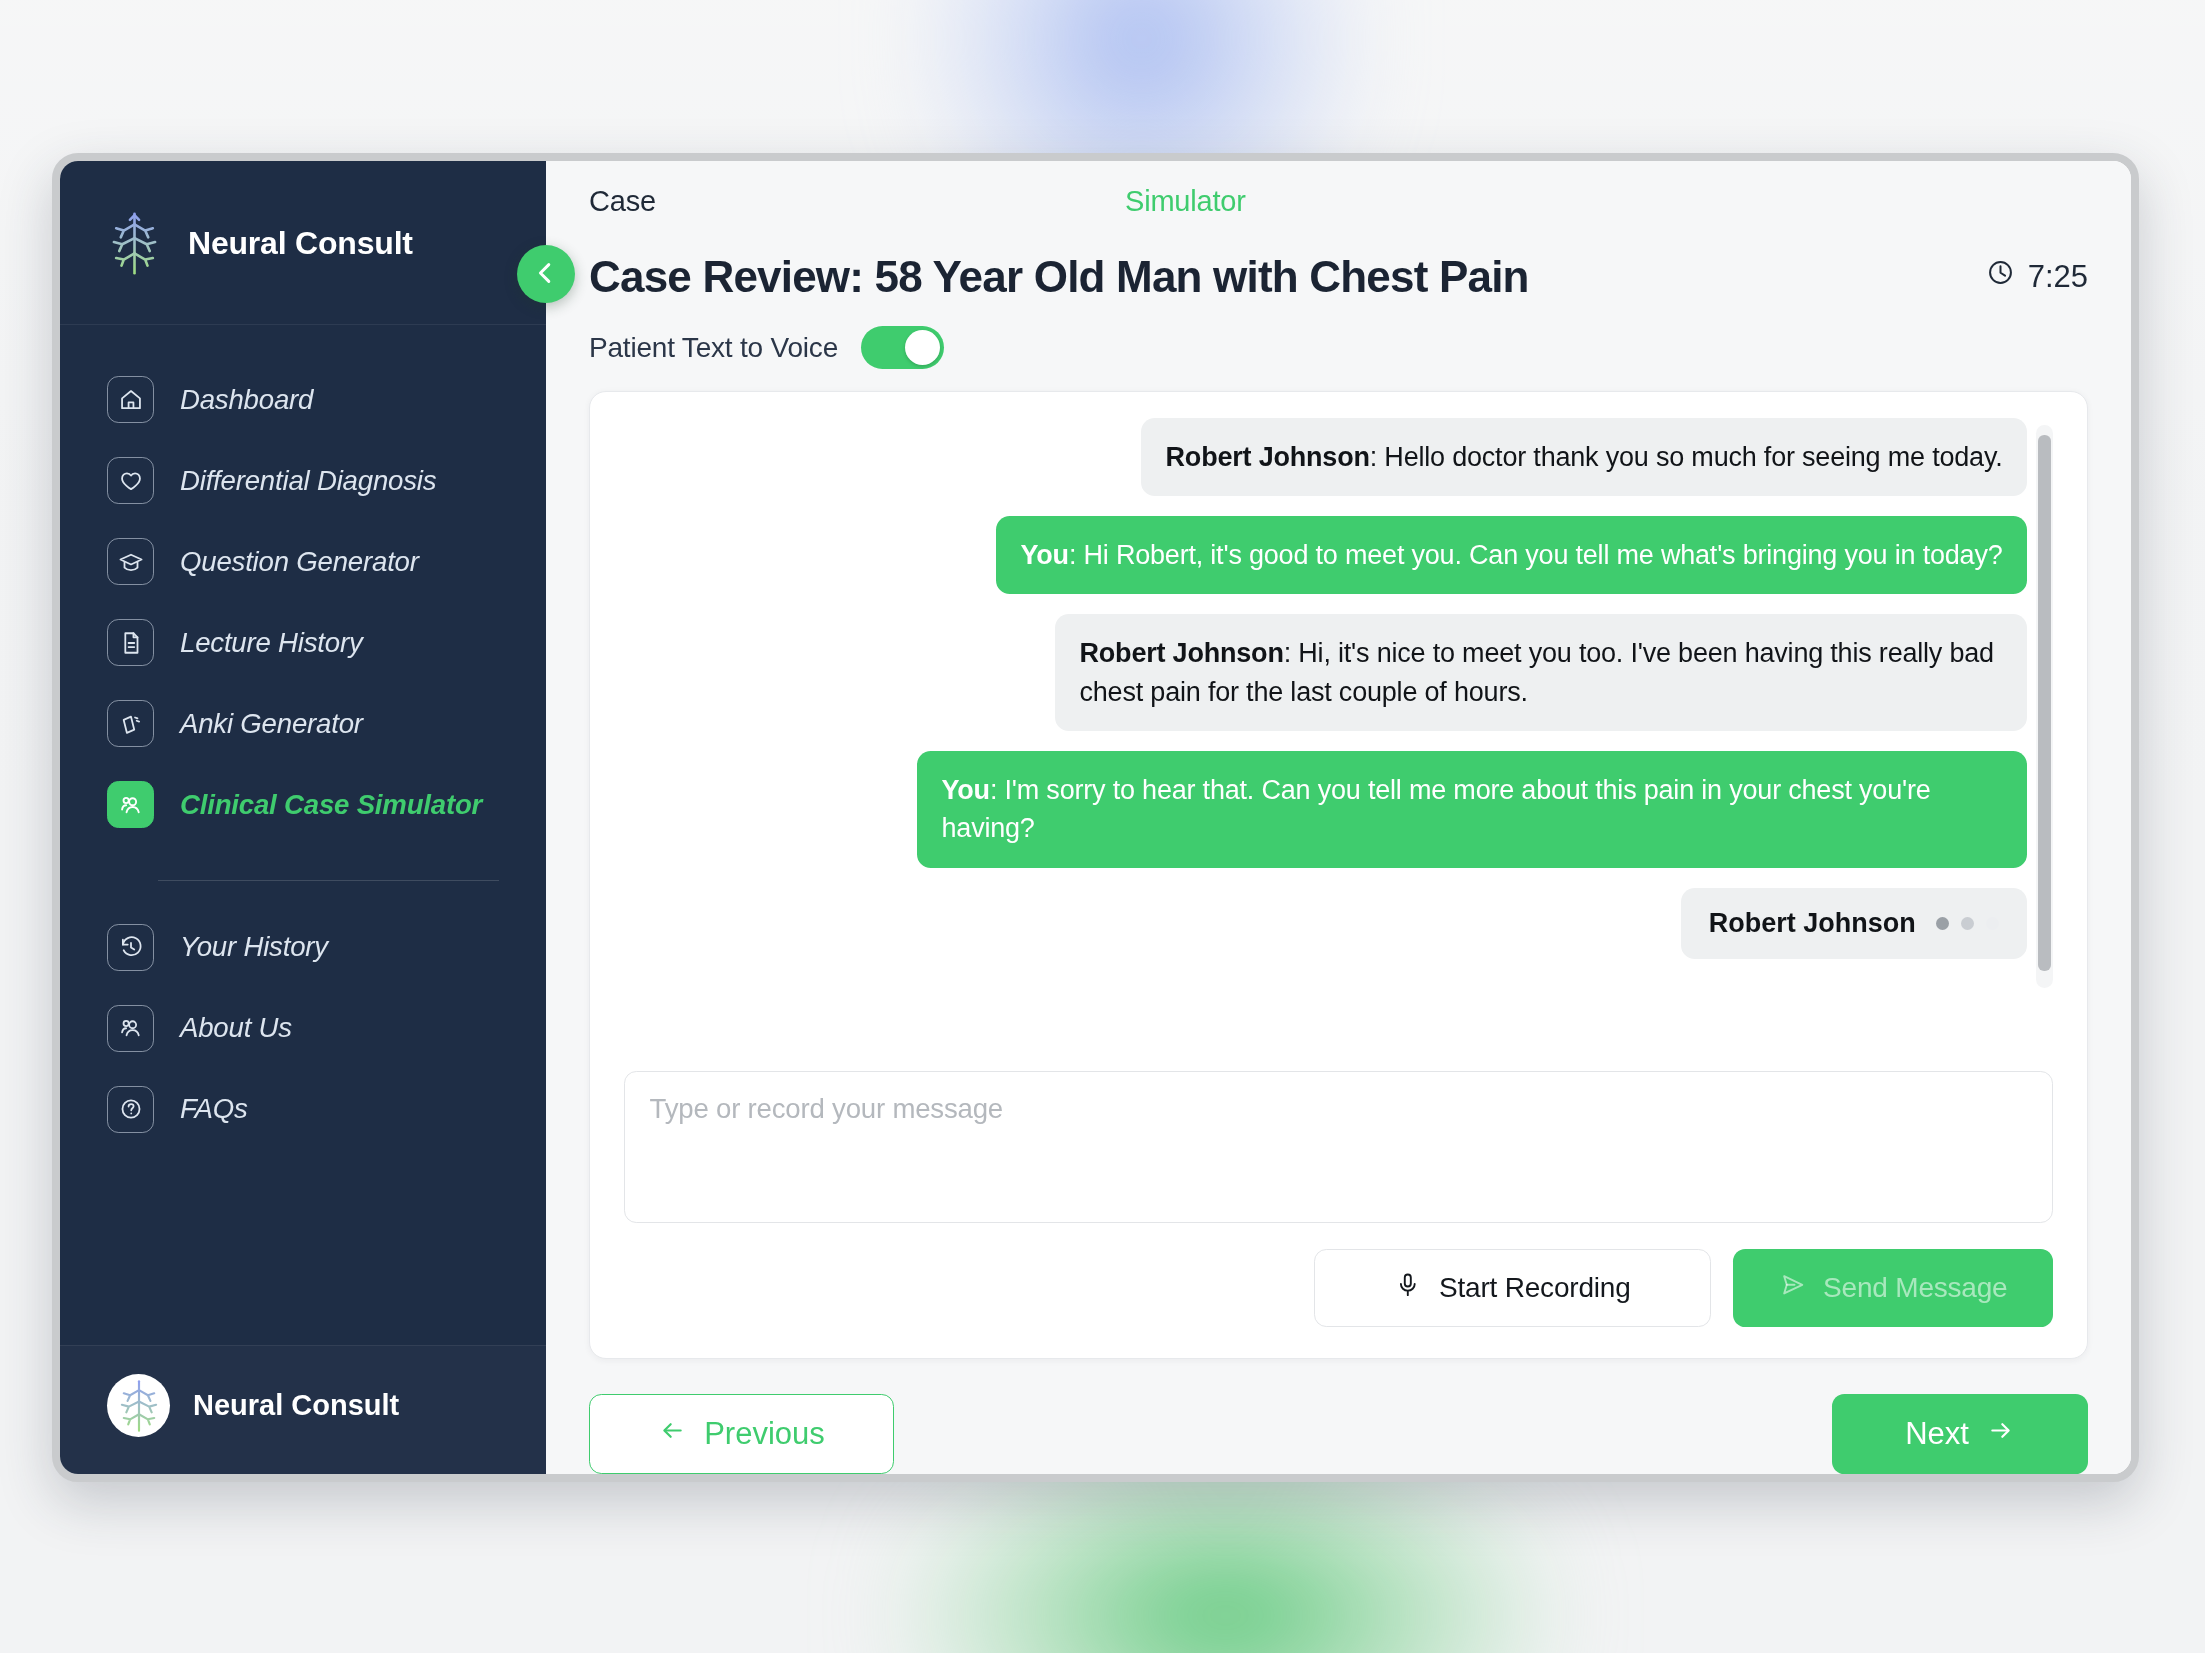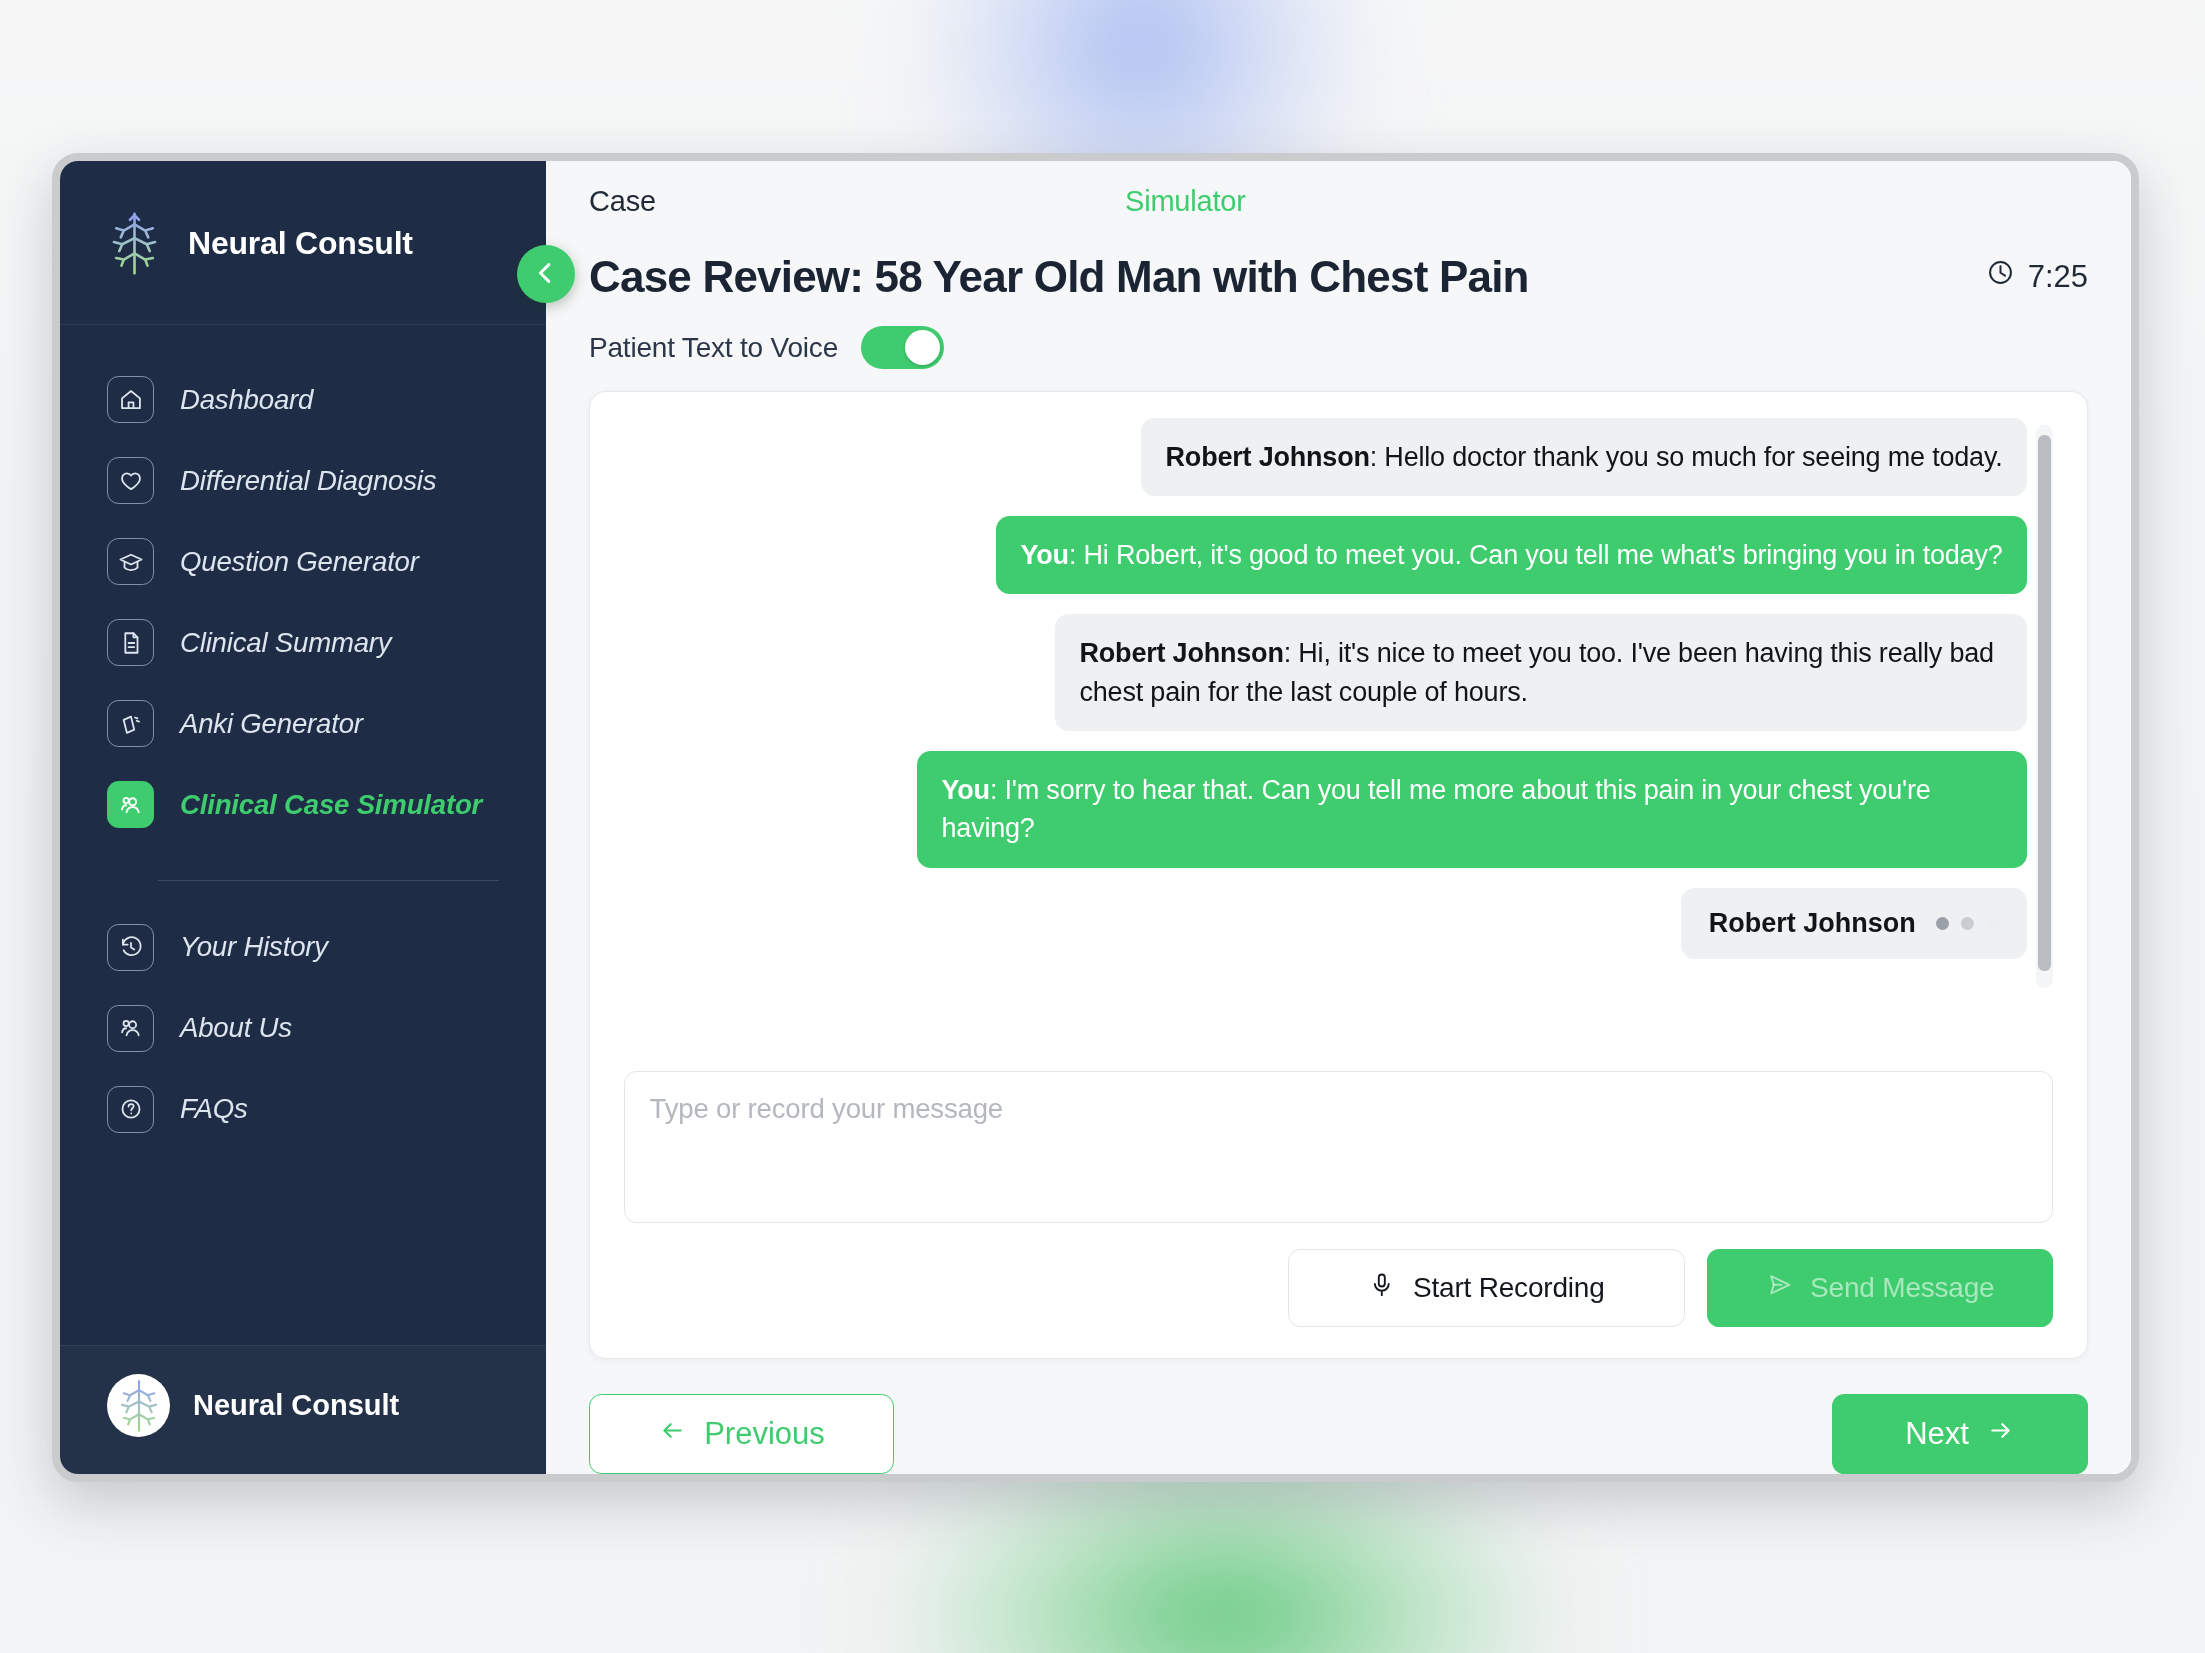--- a/index.html
+++ b/index.html
@@ -326,21 +326,21 @@
     letter-spacing: -0.2px;
     font-family: "Liberation Sans", sans-serif;
   }
   .btn-record {
     width: 397px;
     background: #ffffff;
     border: 1.5px solid #e3e5e8;
     color: #14181d;
   }
   .btn-send {
-    width: 346px;
+    width: 320px;
     background: #3fcc6e;
     border: none;
     color: rgba(255,255,255,0.55);
   }
 
   
   .bottom-nav {
     display: flex;
     justify-content: space-between;
     align-items: flex-start;
@@ -451,21 +451,21 @@
       </div>
 
       <div class="nav-item">
         <span class="nav-icon-box">
           <svg viewBox="0 0 32 32" width="26" height="26" fill="none" stroke="#dde5ef" stroke-width="2.2" stroke-linecap="round" stroke-linejoin="round">
             <path d="M9 4 H19 L24 9 V28 H9 Z"></path>
             <path d="M19 4 V9 H24"></path>
             <path d="M13 16 H20 M13 21 H20"></path>
           </svg>
         </span>
-        <span class="nav-label">Clinical Summary</span>
+        <span class="nav-label">Lecture History</span>
       </div>
 
       <div class="nav-item">
         <span class="nav-icon-box">
           <svg viewBox="0 0 32 32" width="26" height="26" fill="none" stroke="#dde5ef" stroke-width="2.2" stroke-linecap="round" stroke-linejoin="round">
             <path d="M7 11 L16 7 L20 23 L11 27 Z"></path>
             <path d="M21 8 L24 9 M23 12 L26 13"></path>
           </svg>
         </span>
         <span class="nav-label">Anki Generator</span>

